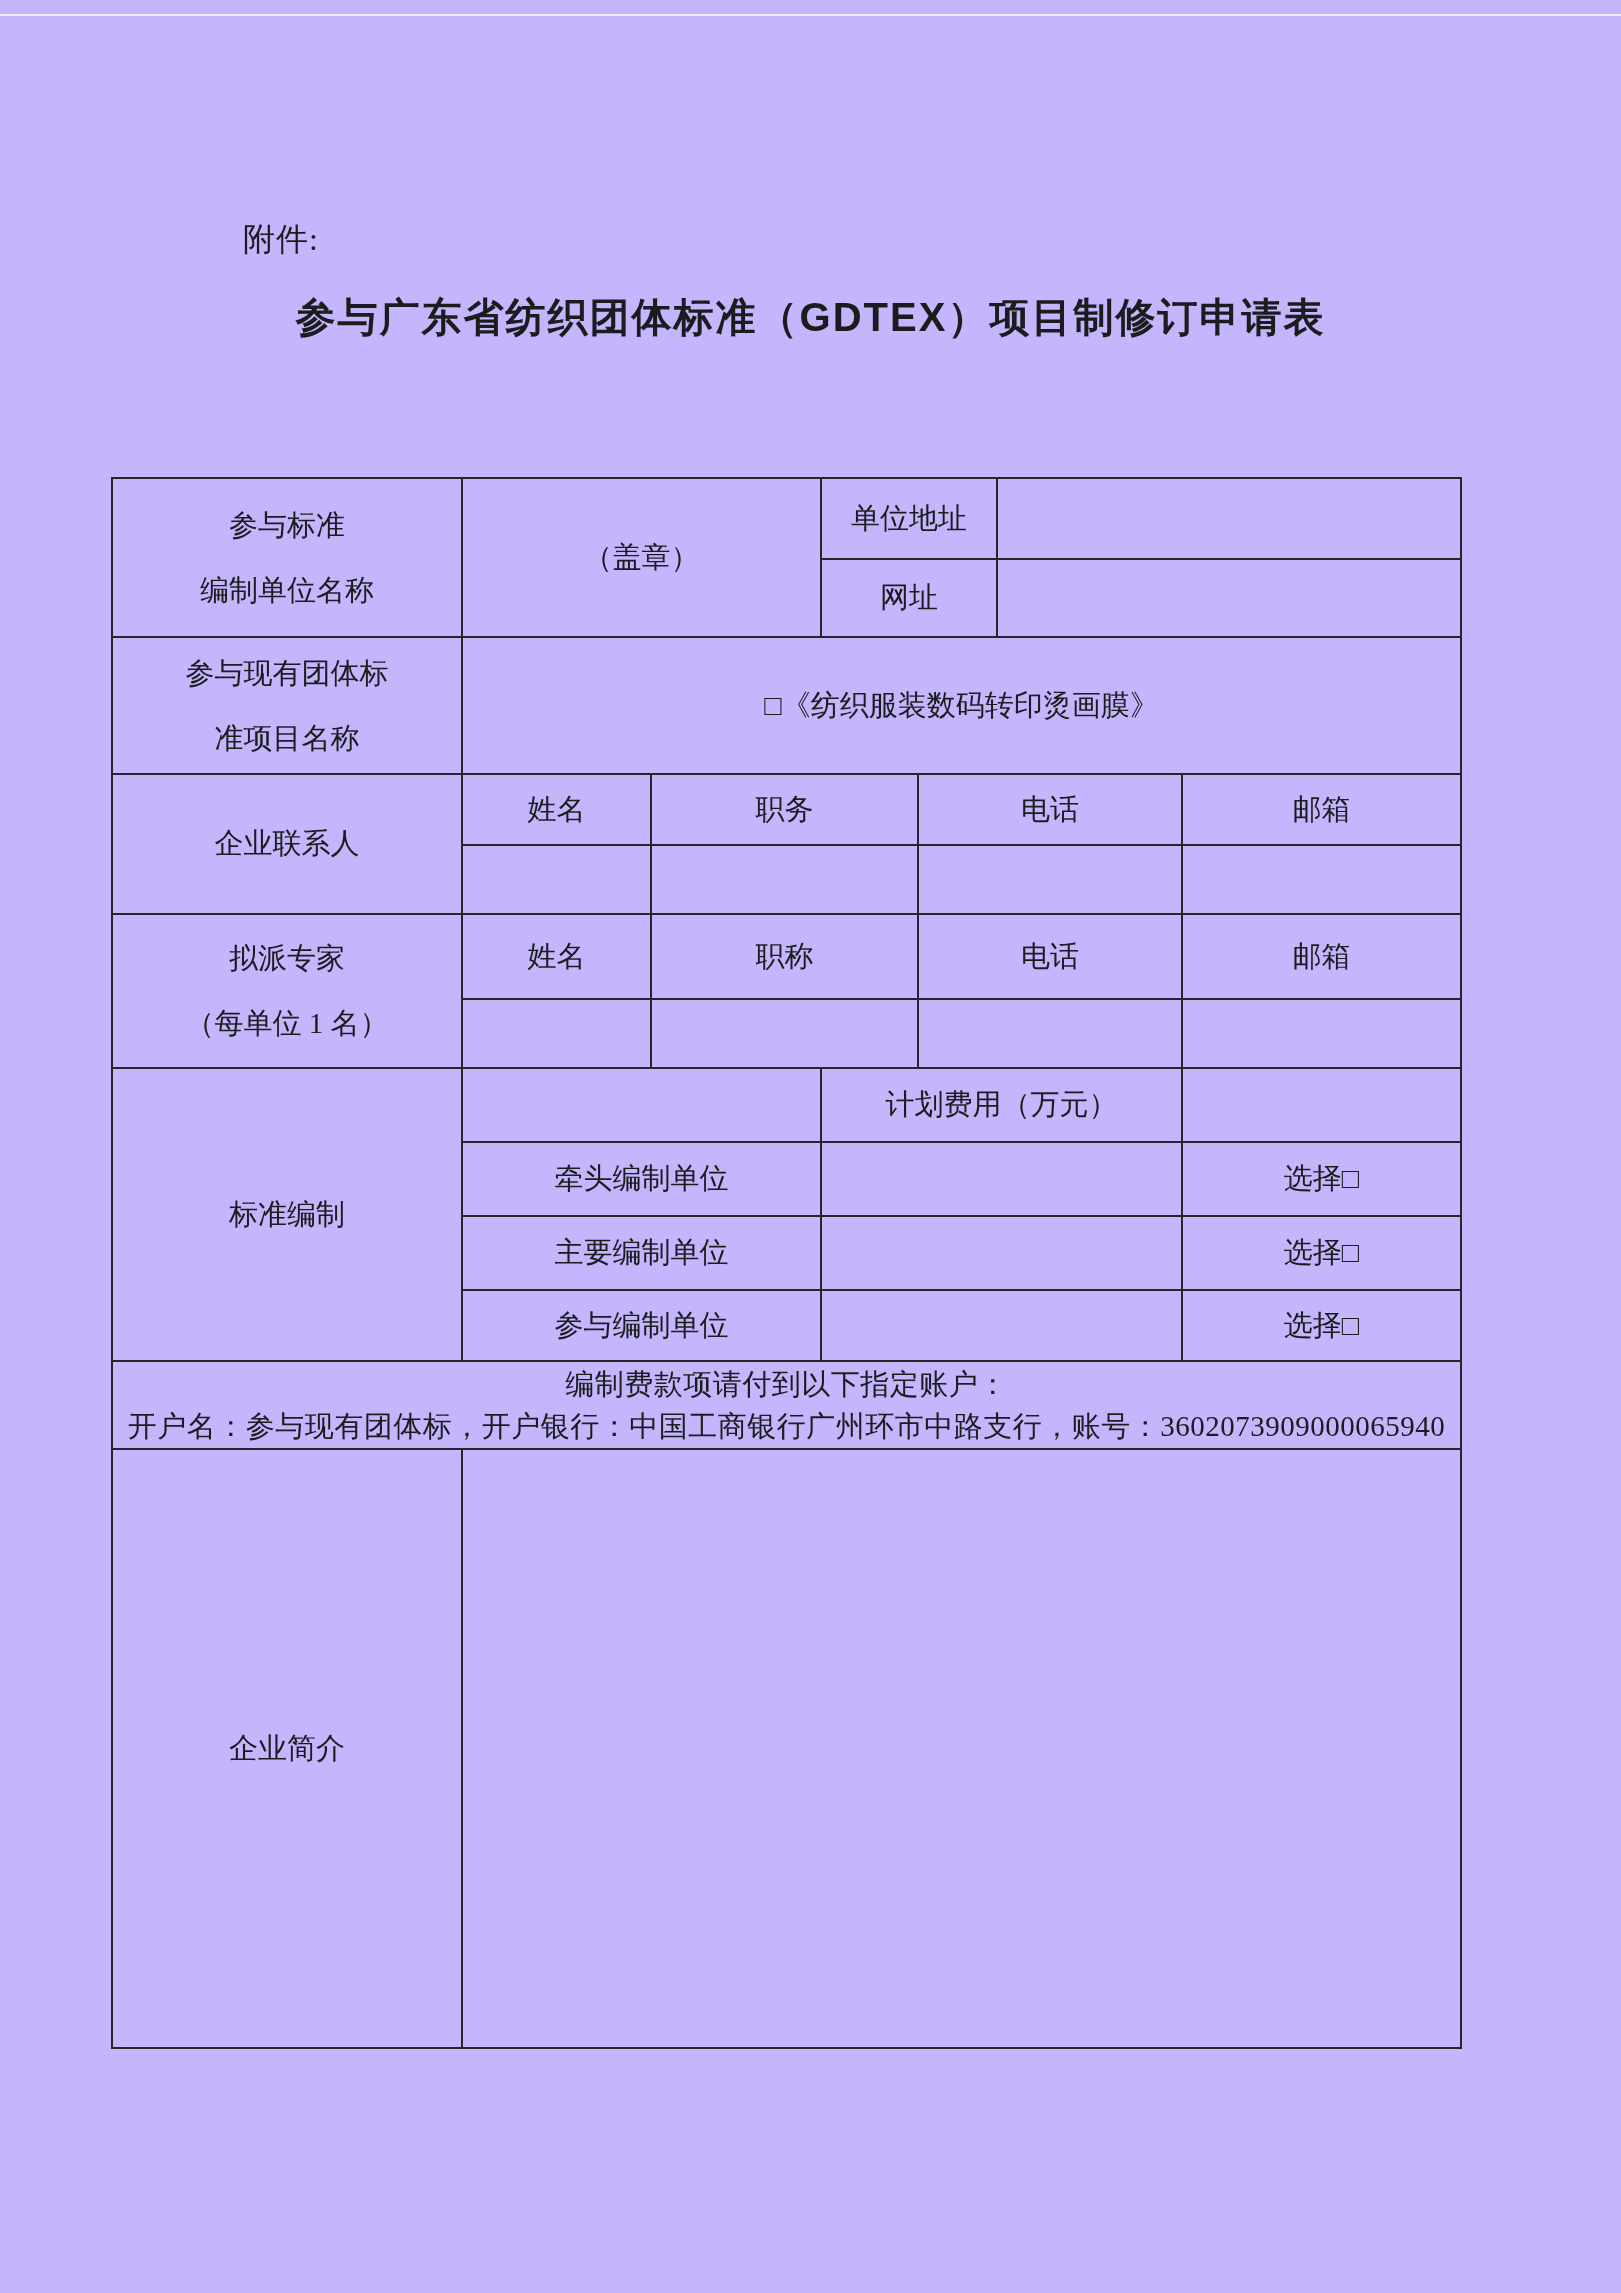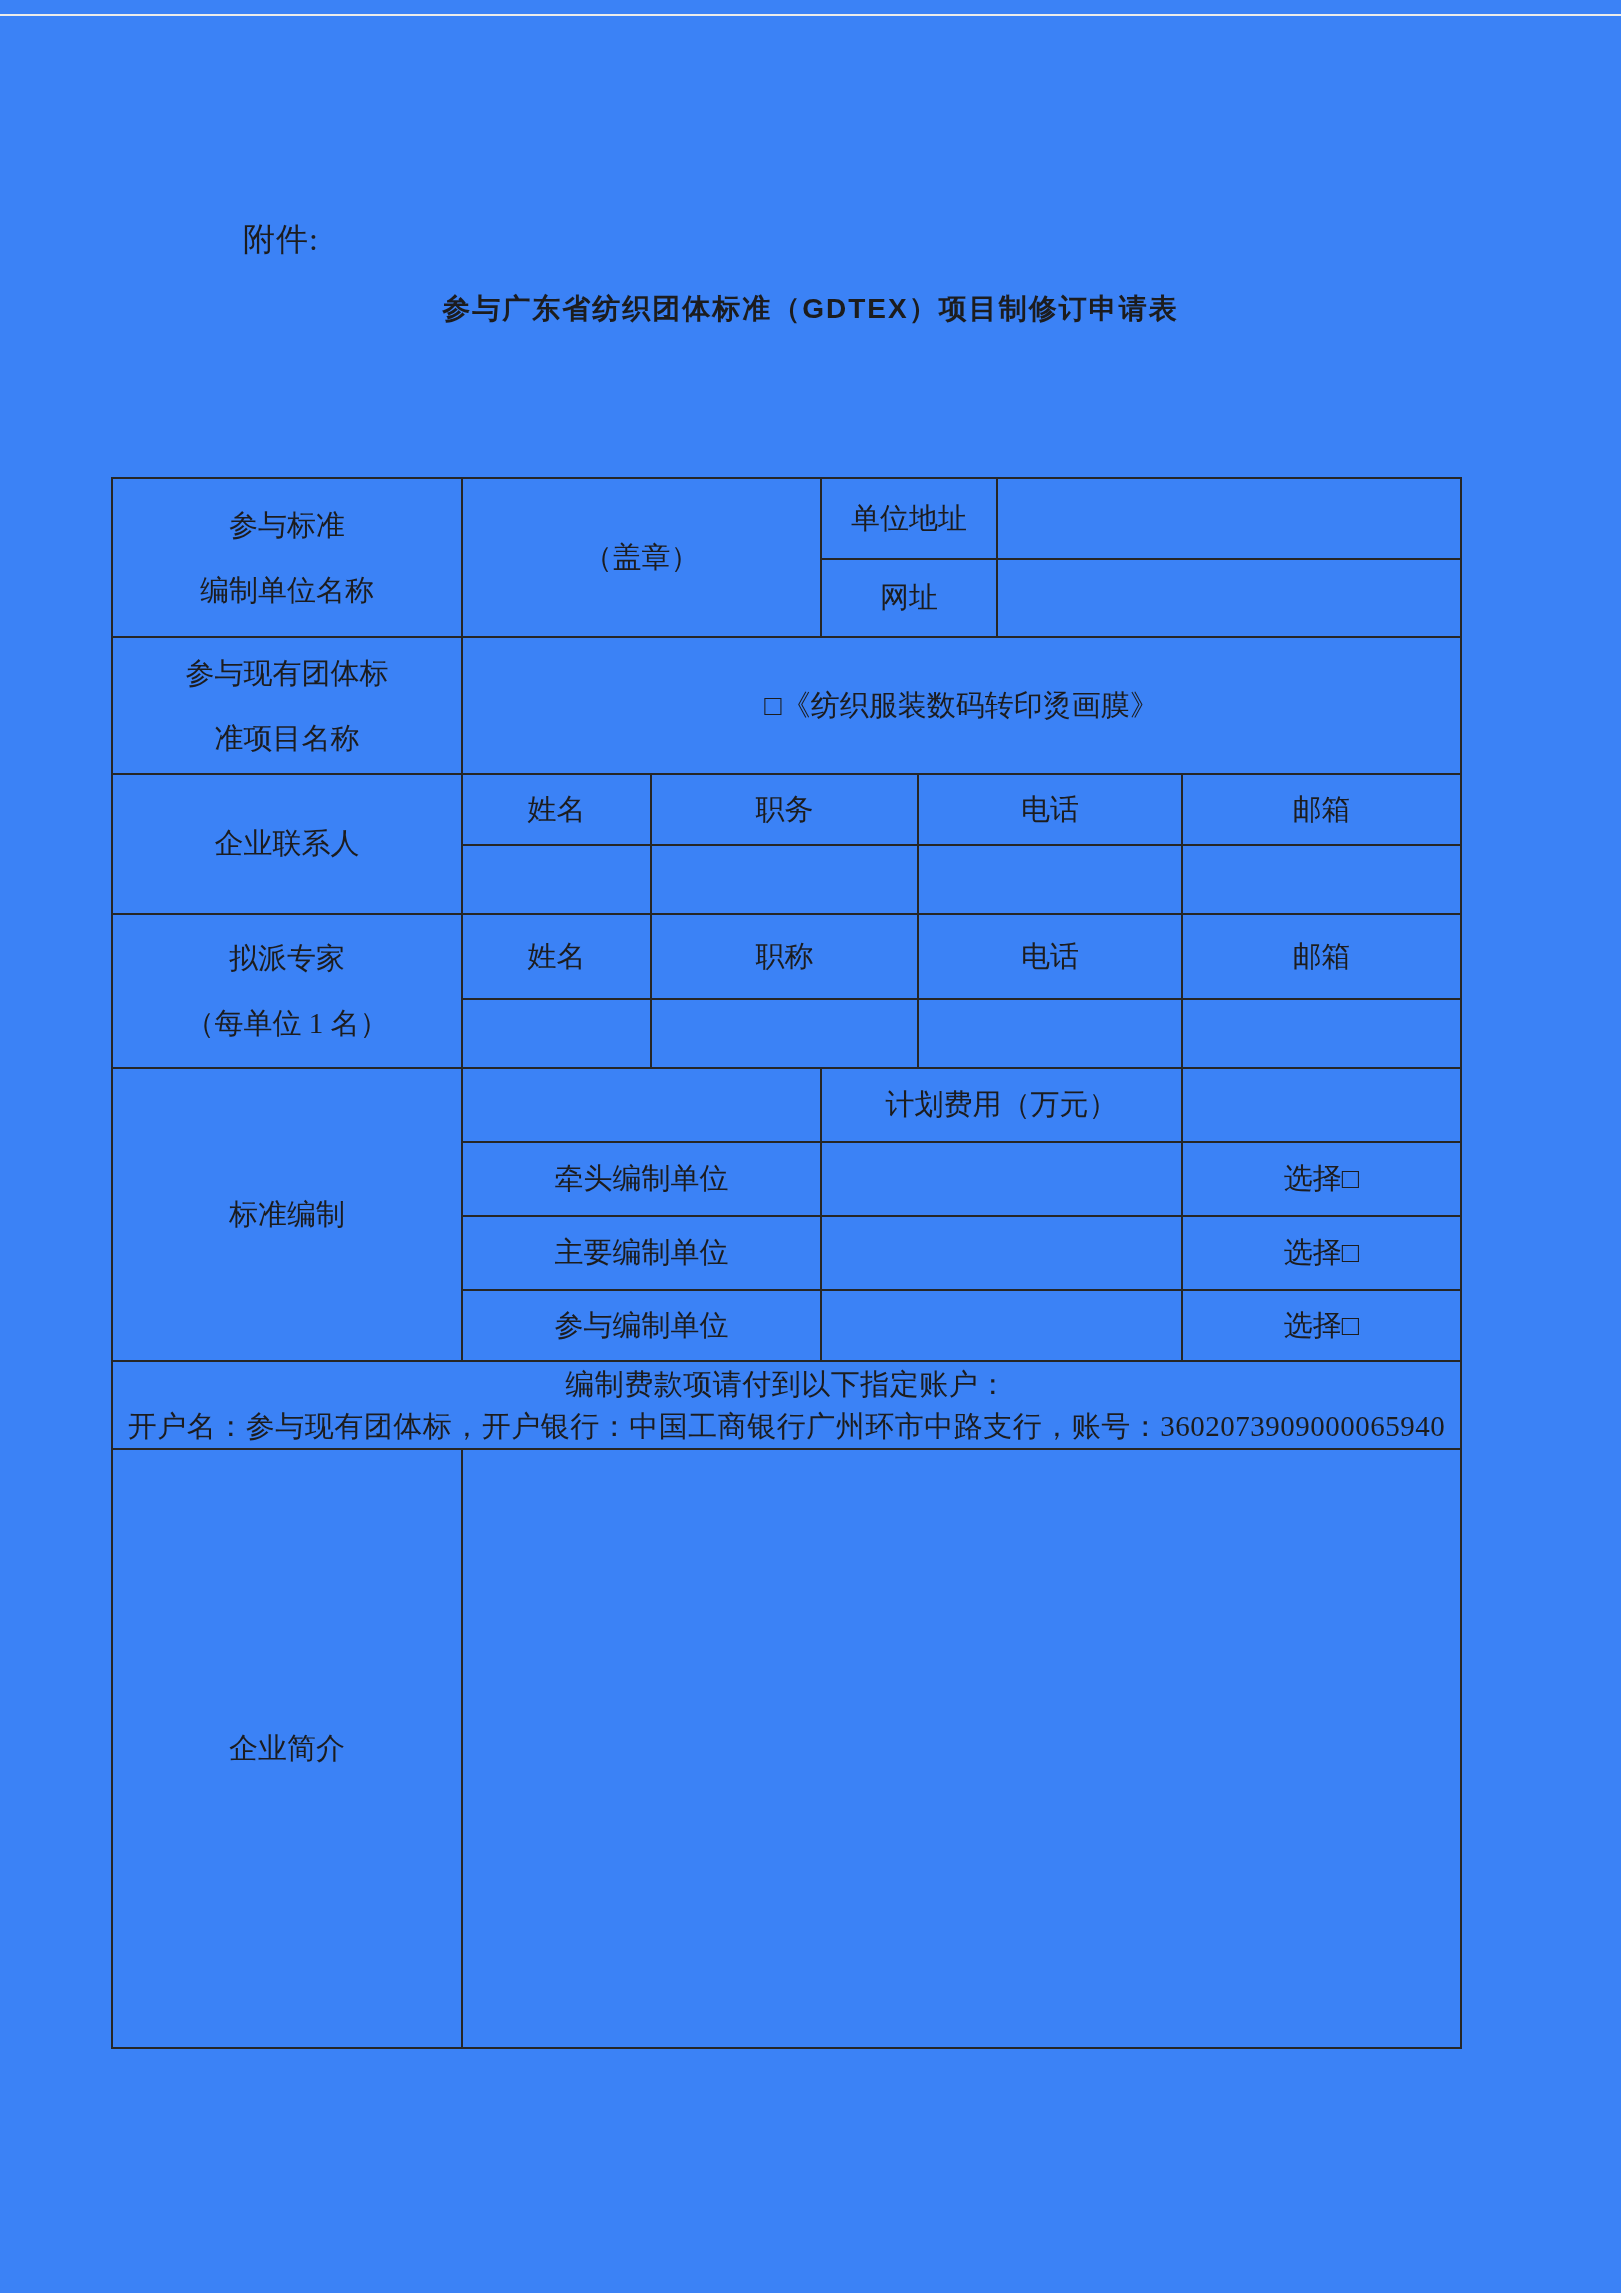--- a/index.html
+++ b/index.html
@@ -1,34 +1,34 @@
 <!DOCTYPE html>
 <html><head>
 <meta charset="utf-8">
 <style>
   html,body { margin:0; padding:0; background:#ffffff; }
   .page {
     position:relative; width:1621px; height:2294px;
-    background:#3b82f6; overflow:hidden;
+    background:#c4b5fd; overflow:hidden;
     font-family:"Liberation Serif", serif;
     color:#1c1c1e;
   }
   .scan-edge {
     position:absolute; top:13.7px; left:0; width:100%; height:2px;
     background:#ececea;
   }
   .attachment {
     position:absolute; left:243px; top:218px;
     font-size:32px; letter-spacing:1px;
   }
   .title {
     position:absolute; left:0; top:290px; width:100%; margin:0;
     text-align:center;
     font-family:"Liberation Sans", sans-serif;
-    font-size:28px; font-weight:700; letter-spacing:2px;
+    font-size:40px; font-weight:700; letter-spacing:2px;
   }
   .date-line {
     position:absolute; left:250px; top:431px;
     font-size:30px;
   }
   .date-line .gap-lg { margin-left:100px; }
   .date-line .gap-sm { margin-left:57px; }
 
   table.form {
     position:absolute; left:111px; top:477px;

